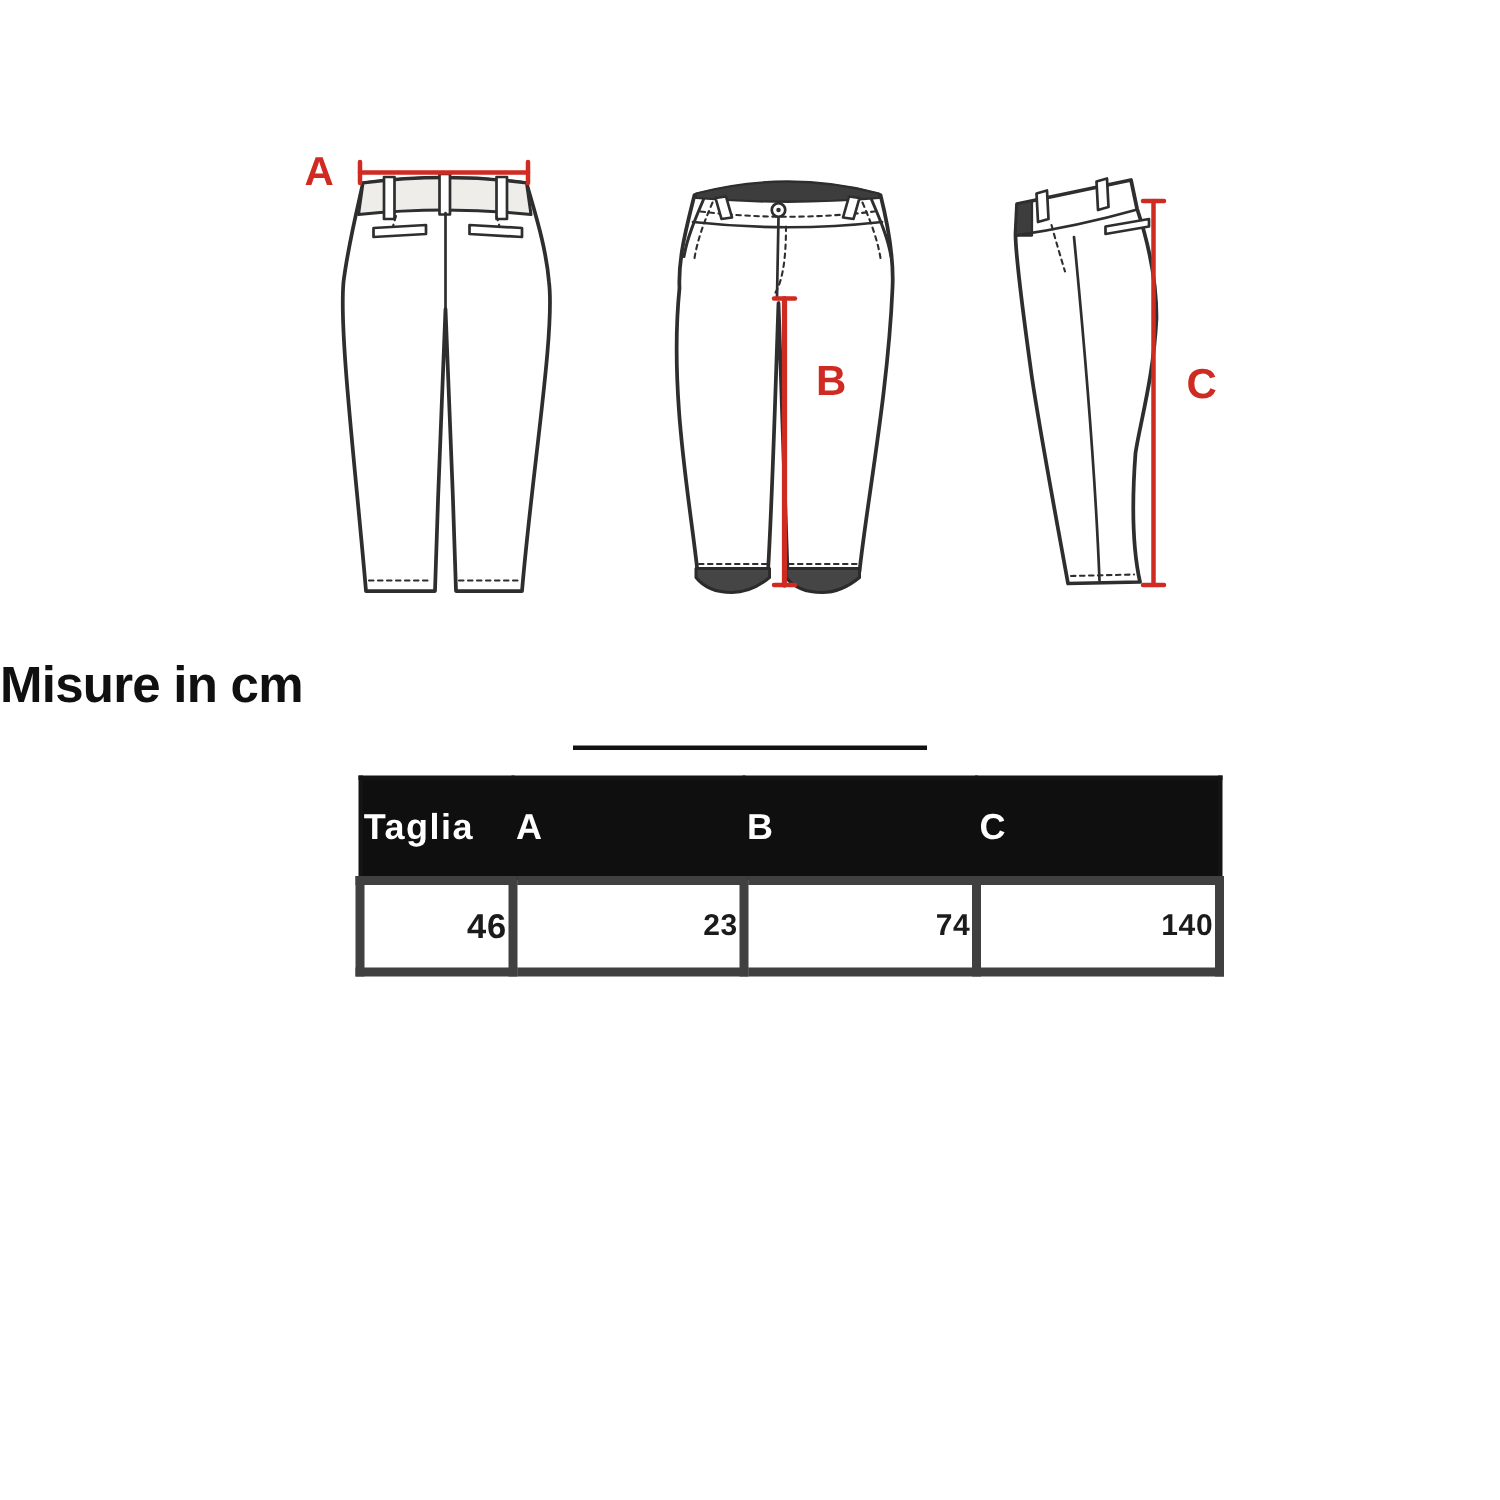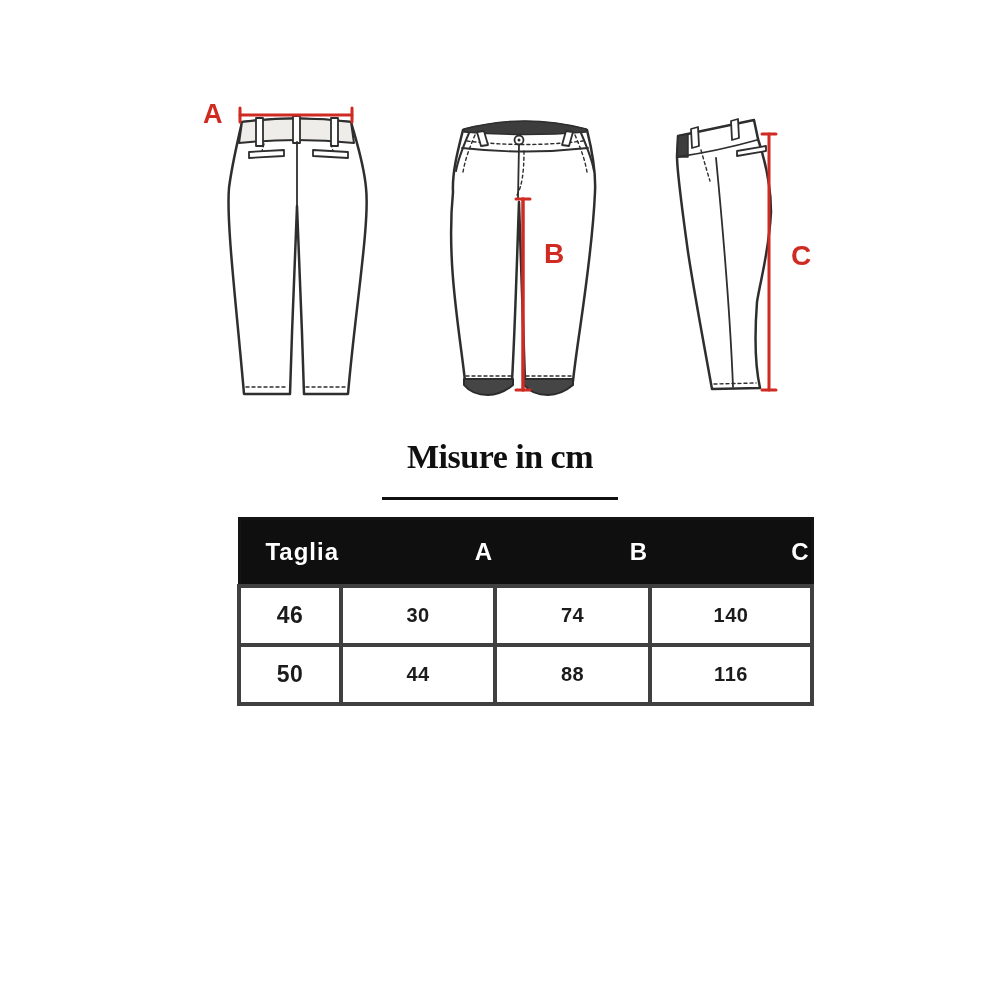--- a/index.html
+++ b/index.html
@@ -26,38 +26,38 @@
   .dark-part{fill:#3d3d3d;stroke:var(--ink);stroke-width:1.5;stroke-linejoin:round;}
   .hem-dark{fill:#454545;stroke:#2b2b2b;stroke-width:2;stroke-linejoin:round;}
   .red{stroke:var(--accent);fill:none;stroke-linecap:round;}
 
   .dim-label{
     position:absolute;color:var(--accent);font-weight:800;
     font-size:28px;line-height:1;letter-spacing:0;
   }
   .title{
     position:absolute;left:0;top:438px;width:1000px;margin:0;
-    text-align:center;font-size:34px;font-weight:800;color:#101010;letter-spacing:-0.5px;font-family:Liberation Serif, serif;
+    font-size:34px;font-weight:800;color:#101010;letter-spacing:-0.5px;
   }
   .title-underline{
     position:absolute;left:382px;top:497px;width:236px;height:3px;background:#111111;
   }
   .size-table{
     position:absolute;left:237px;top:517px;width:573px;
     border-collapse:collapse;table-layout:fixed;
     border:3px solid #141414;font-weight:bold;
   }
   .size-table th{
     background:var(--thead-bg);color:var(--thead-text);
     height:62px;font-size:24px;letter-spacing:1px;
-    border:2px solid var(--thead-bg);text-align:right;vertical-align:middle;
+    border:2px solid var(--thead-bg);text-align:left;vertical-align:middle;
   }
   .size-table td{
     background:#ffffff;color:#1b1b1b;height:53px;
-    border:4px solid #404040;text-align:center;vertical-align:middle;
+    border:6px solid #404040;text-align:right;vertical-align:middle;
     font-size:20px;letter-spacing:0.5px;
   }
   .size-table td.size{font-size:23px;}
 </style>
 </head>
 <body>
 
 <div class="canvas">
 
   <svg class="illustrations" viewBox="0 0 1000 430" aria-hidden="true">
@@ -166,26 +166,20 @@
       <tr>
         <th>Taglia</th>
         <th>A</th>
         <th>B</th>
         <th>C</th>
       </tr>
     </thead>
     <tbody>
       <tr>
         <td class="size">46</td>
-        <td>30</td>
+        <td>23</td>
         <td>74</td>
         <td>140</td>
-      </tr>
-      <tr>
-        <td class="size">50</td>
-        <td>44</td>
-        <td>88</td>
-        <td>116</td>
       </tr>
     </tbody>
   </table>
 
 </div>
 
 </body></html>

